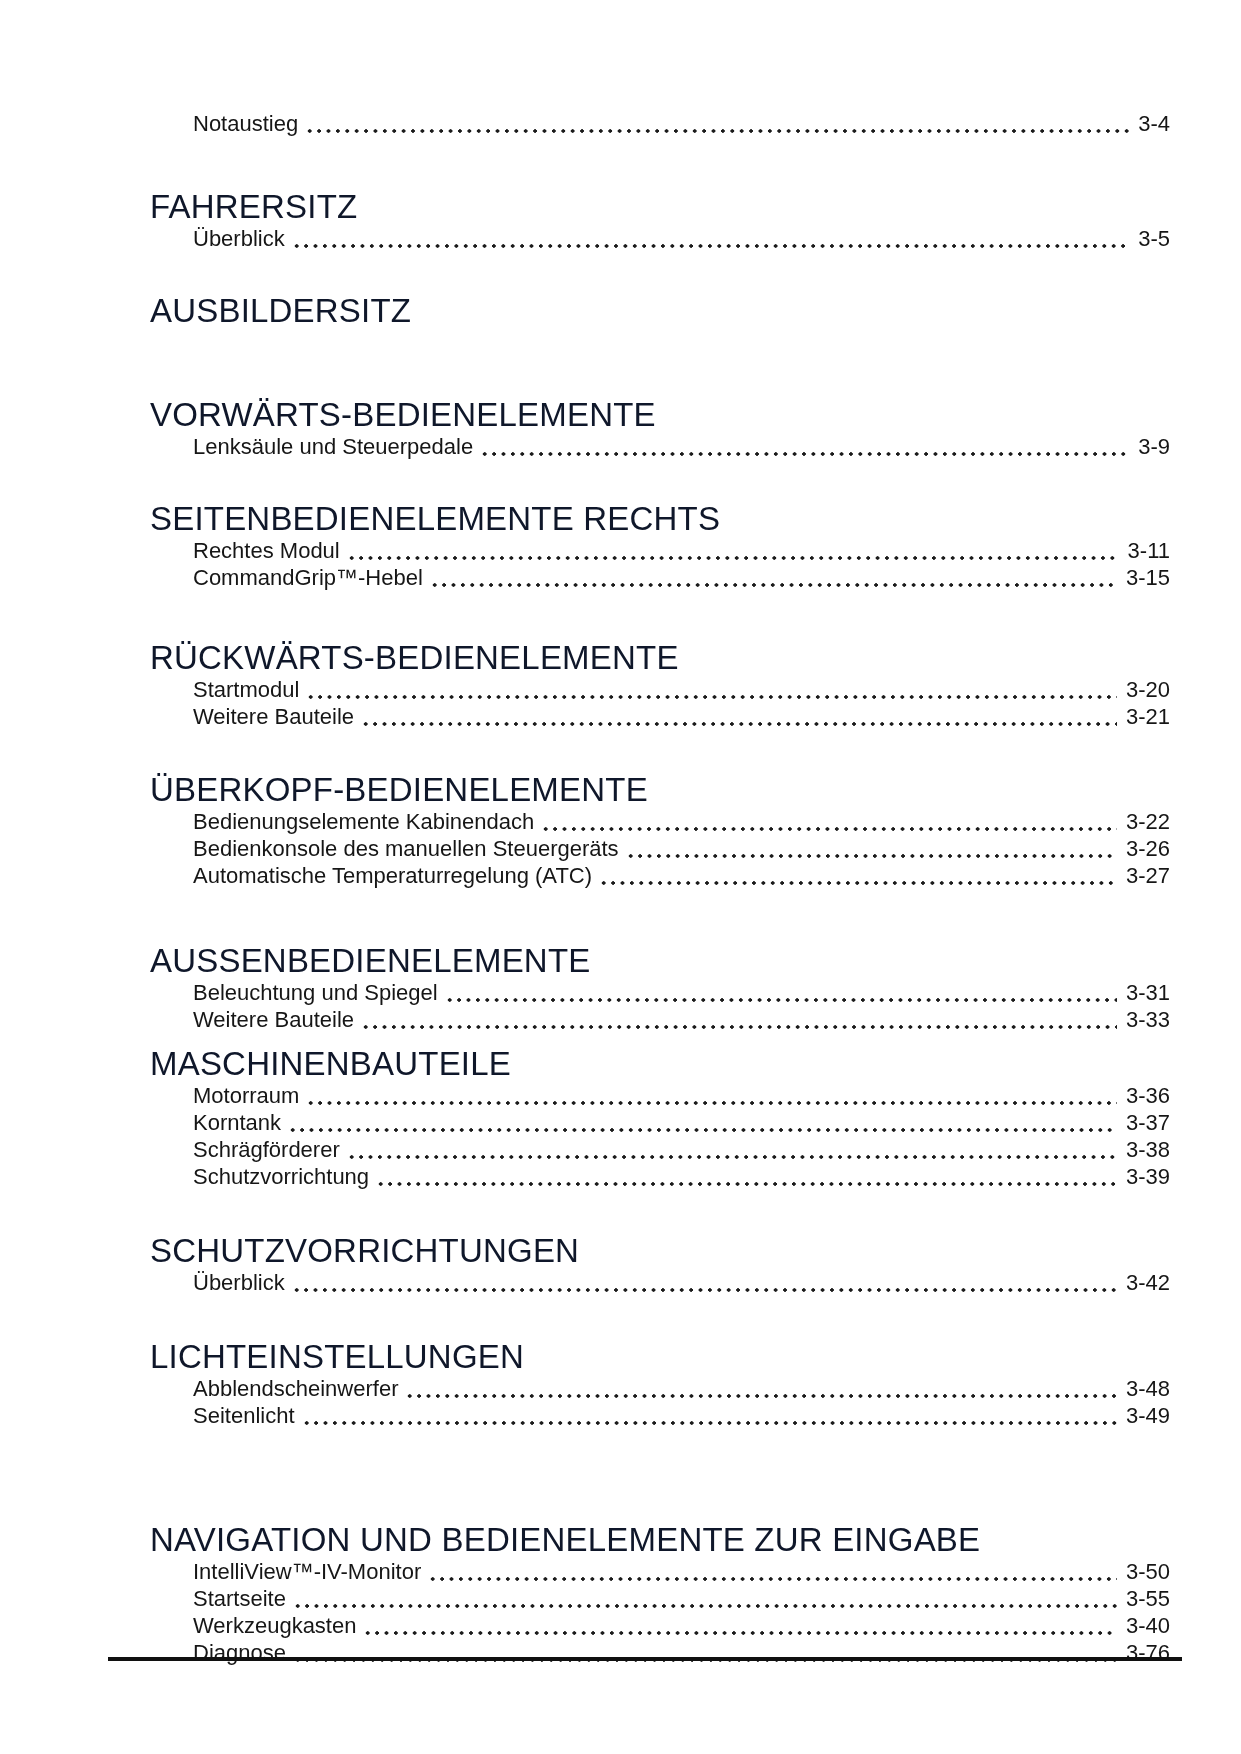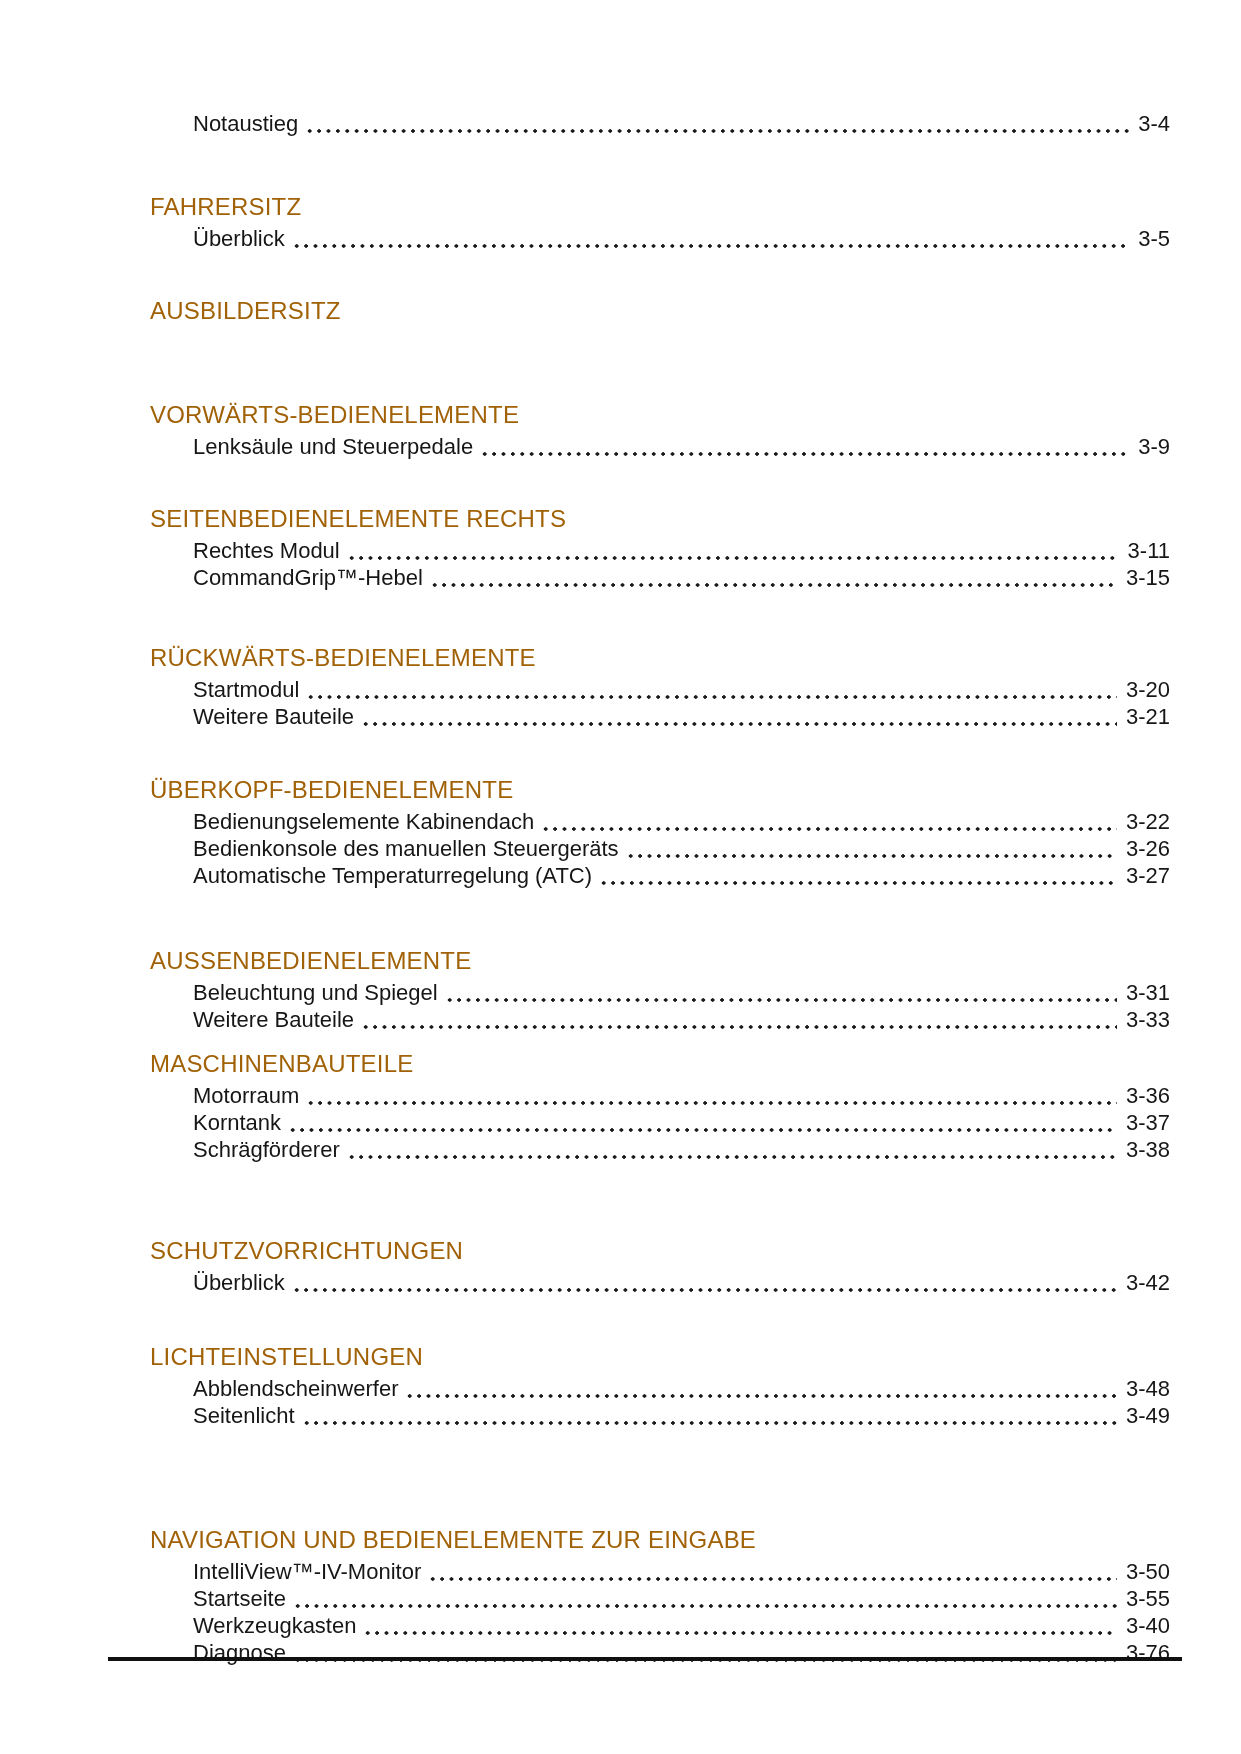--- a/index.html
+++ b/index.html
@@ -16,26 +16,26 @@
     font-family: "Liberation Sans", "DejaVu Sans", sans-serif;
     overflow: hidden;
   }
   .sec {
     position: absolute;
     left: 150px;
     width: 1020px;
   }
   .sec-title {
     margin: 0;
-    font-size: 24px;
+    font-size: 33px;
     line-height: 37px;
     font-weight: 400;
     letter-spacing: 0.2px;
     white-space: nowrap;
-    color: #a16207;
+    color: #0f172a;
   }
   .entry {
     display: flex;
     align-items: stretch;
     font-size: 22px;
     line-height: 27px;
     padding-left: 43px;
     color: #161616;
   }
   .entry .lbl {
@@ -170,20 +170,25 @@
     <div class="entry">
       <span class="lbl">Korntank</span>
       <span class="dots"></span>
       <span class="pnum">3-37</span>
     </div>
     <div class="entry">
       <span class="lbl">Schrägförderer</span>
       <span class="dots"></span>
       <span class="pnum">3-38</span>
     </div>
+    <div class="entry">
+      <span class="lbl">Schutzvorrichtung</span>
+      <span class="dots"></span>
+      <span class="pnum">3-39</span>
+    </div>
   </section>
 
   <section class="sec" style="top:1232px">
     <h2 class="sec-title">SCHUTZVORRICHTUNGEN</h2>
     <div class="entry">
       <span class="lbl">Überblick</span>
       <span class="dots"></span>
       <span class="pnum">3-42</span>
     </div>
   </section>

